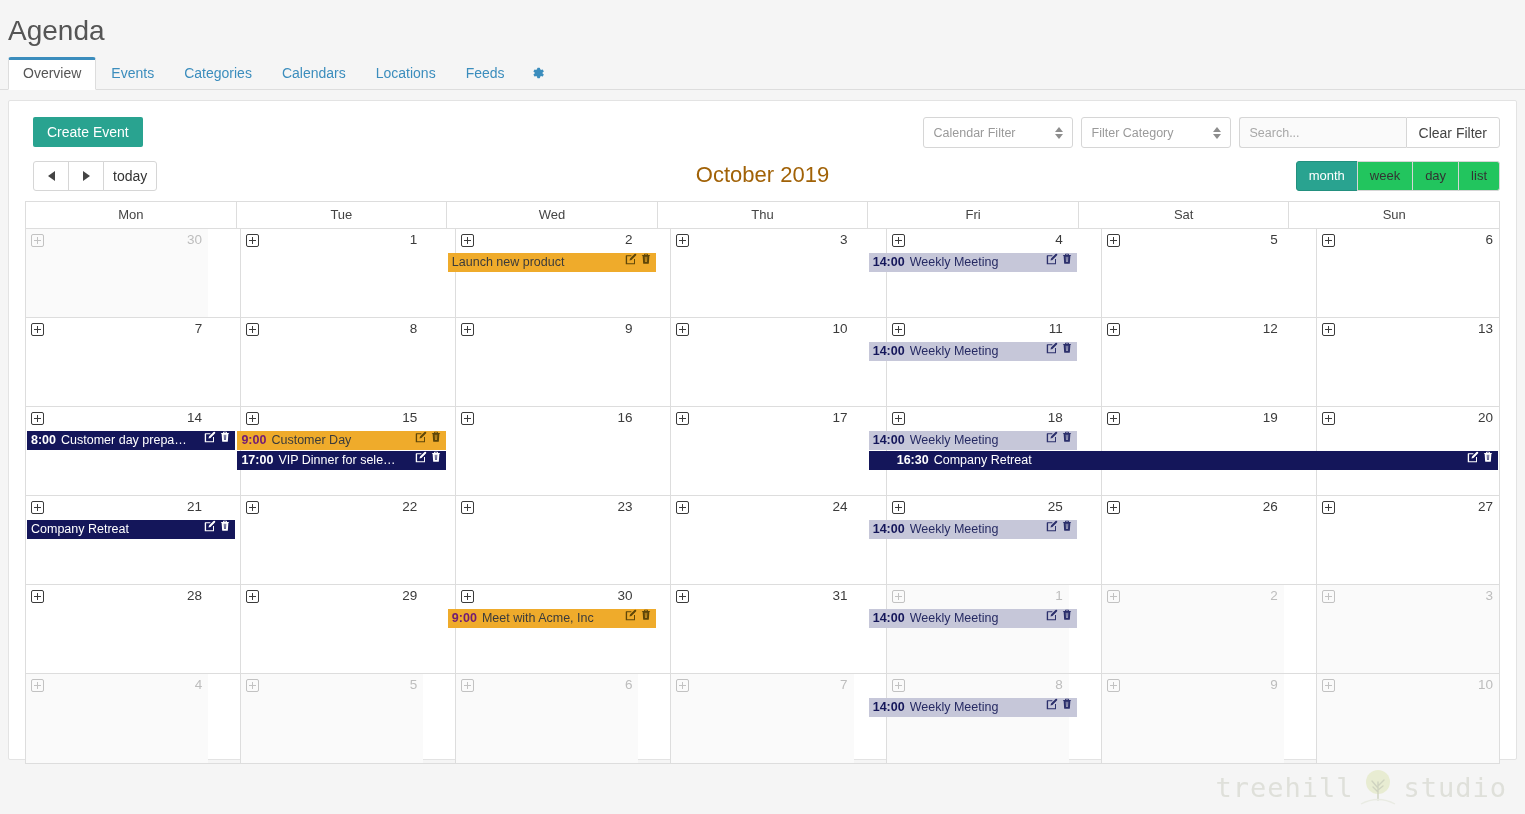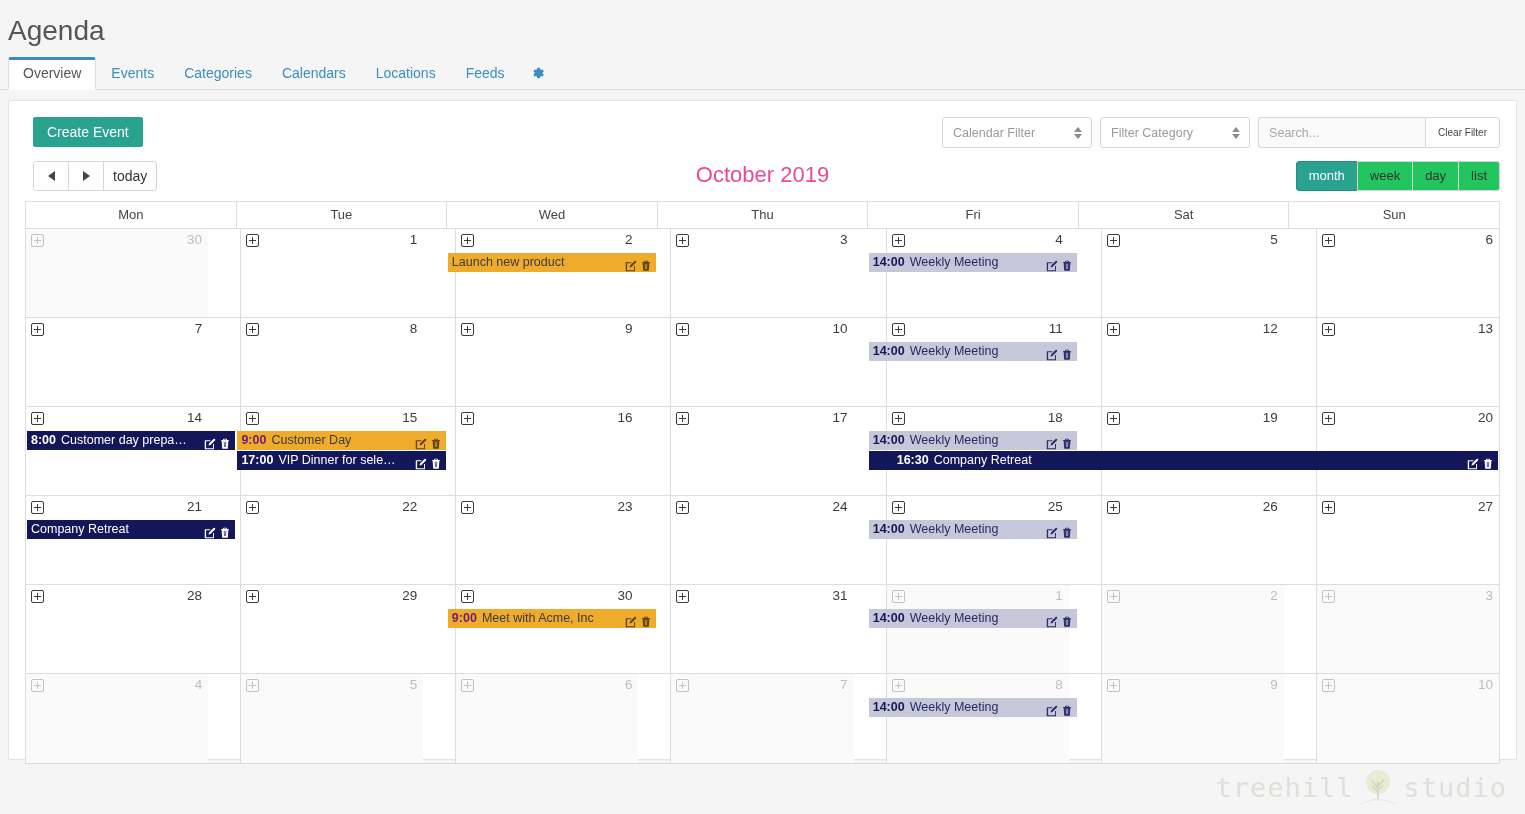--- a/index.html
+++ b/index.html
@@ -72,41 +72,41 @@
   .searchgrp { display: flex; }
   .search-input {
     width: 167px; height: 31px;
     border: 1px solid #d6d6d6; border-right: none; border-radius: 3px 0 0 3px;
     background: #fafafa; font-size: 12.5px; font-family: inherit; color: #555;
     padding: 0 10px; outline: none;
   }
   .search-input::placeholder { color: #a8a8a8; }
   .btn-clear {
     height: 31px; border: 1px solid #d6d6d6; border-radius: 0 3px 3px 0;
-    background: #fff; font-size: 10px; font-family: inherit; color: #444;
+    background: #fff; font-size: 14px; font-family: inherit; color: #444;
     padding: 0 12px; cursor: pointer;
   }
 
   
   .fc-header { position: relative; height: 42px; margin-top: 8px; }
   .navgrp { position: absolute; left: 8px; top: 2px; display: flex; }
   .navbtn {
     min-width: 36px; height: 30px; border: 1px solid #d6d6d6; background: #fff;
     font-size: 14px; font-family: inherit; color: #333; cursor: pointer;
     display: flex; align-items: center; justify-content: center; padding: 13px 9px;
     margin-left: -1px;
   }
   .navbtn:first-child { margin-left: 0; border-radius: 3px 0 0 3px; }
   .navbtn:last-child { border-radius: 0 3px 3px 0; }
   .chev { width: 0; height: 0; border-top: 5px solid transparent; border-bottom: 5px solid transparent; display: block; }
   .chev.l { border-right: 7px solid #444; }
   .chev.r { border-left: 7px solid #444; }
   .fc-title {
     position: absolute; left: 0; right: 0; top: 0; text-align: center;
-    font-size: 22px; color: #ec4899; line-height: 32px; font-weight: normal;
+    font-size: 22px; color: #a16207; line-height: 32px; font-weight: normal;
   }
   .viewgrp { position: absolute; right: 0; top: 2px; display: flex; }
   .viewbtn {
     height: 30px; border: 1px solid #d6d6d6; background: #22c55e;
     font-size: 13px; font-family: inherit; color: #333; cursor: pointer;
     padding: 0 12px; margin-left: -1px; line-height: 28px;
   }
   .viewbtn:first-child { border-radius: 3px 0 0 3px; }
   .viewbtn:last-child { border-radius: 0 3px 3px 0; }
   .viewbtn.active { background: #29a390; border-color: #23907f; color: #fff; }
@@ -142,21 +142,21 @@
     position: absolute; right: 6px; top: 2px;
     font-size: 13.5px; color: #3b3b3b; line-height: 17px;
   }
   .daycell.other .daynum { color: #bdbdbd; }
 
   
   .evlayer { position: absolute; left: 0; right: 0; top: 24px; bottom: 0; pointer-events: none; }
   .event {
     position: absolute; height: 19px; line-height: 19px;
     font-size: 12.5px; white-space: nowrap; overflow: hidden;
-    padding: 0 2px 0 4px; display: flex; align-items: flex-end;
+    padding: 0 2px 0 4px; display: flex; align-items: flex-start;
     pointer-events: auto; cursor: pointer;
   }
   .ev-time { font-weight: bold; margin-right: 5px; flex: 0 0 auto; }
   .ev-title { overflow: hidden; text-overflow: ellipsis; white-space: nowrap; flex: 1 1 auto; min-width: 0; }
   .ev-actions { flex: 0 0 auto; display: flex; gap: 3px; align-items: center; margin-left: 5px; padding-right: 2px; }
   .ic { width: 12px; height: 12px; display: block; }
 
   .ev-navy { background: #14165a; color: #ffffff; }
   .ev-navy .ic { fill: #ffffff; }
   .ev-orange { background: #efab2b; color: #3b3b3b; }

